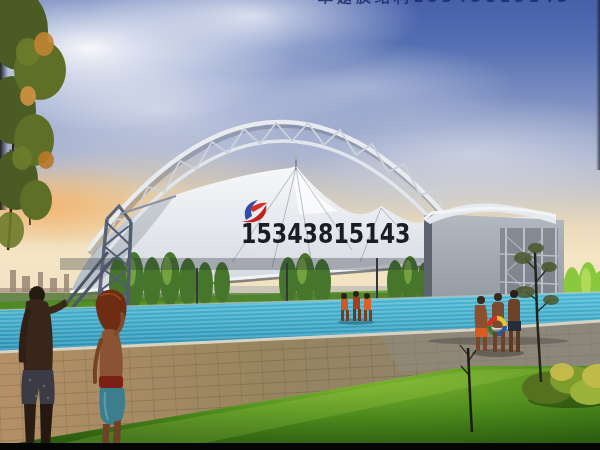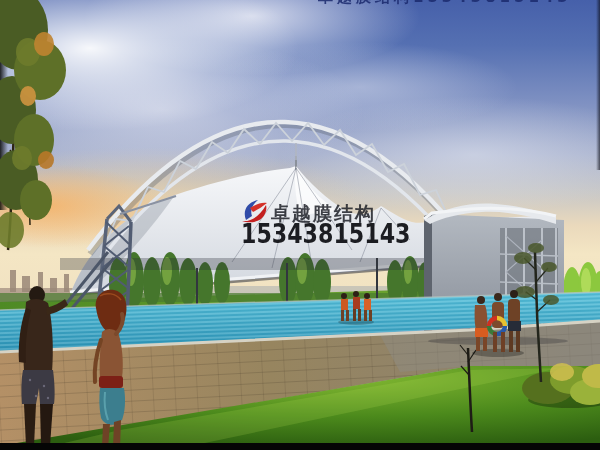--- a/index.html
+++ b/index.html
@@ -379,16 +379,15 @@
 
   <div class="top-strip">
     <span>卓越膜结构15343815143</span>
   </div>
 
   <svg class="wm-logo" viewBox="0 0 30 26">
     <path d="M7,22 C3,12 9,4 19,2 C13,7 11,13 13,18 Z" fill="#1c3aa0" opacity=".9"></path>
     <path d="M3,23 C12,24 20,19 27,7 C28,11 27,16 23,20 C18,25 9,25 3,23 Z" fill="#c42020"></path>
     <path d="M11,10 C17,6 23,4 28,5 C23,9 18,12 14,14 Z" fill="#d43028"></path>
   </svg>
-  <div class="wm-brand">卓越膜结构</div>
   <div class="wm-phone">15343815143</div>
 
 </div>
 
 </body></html>

